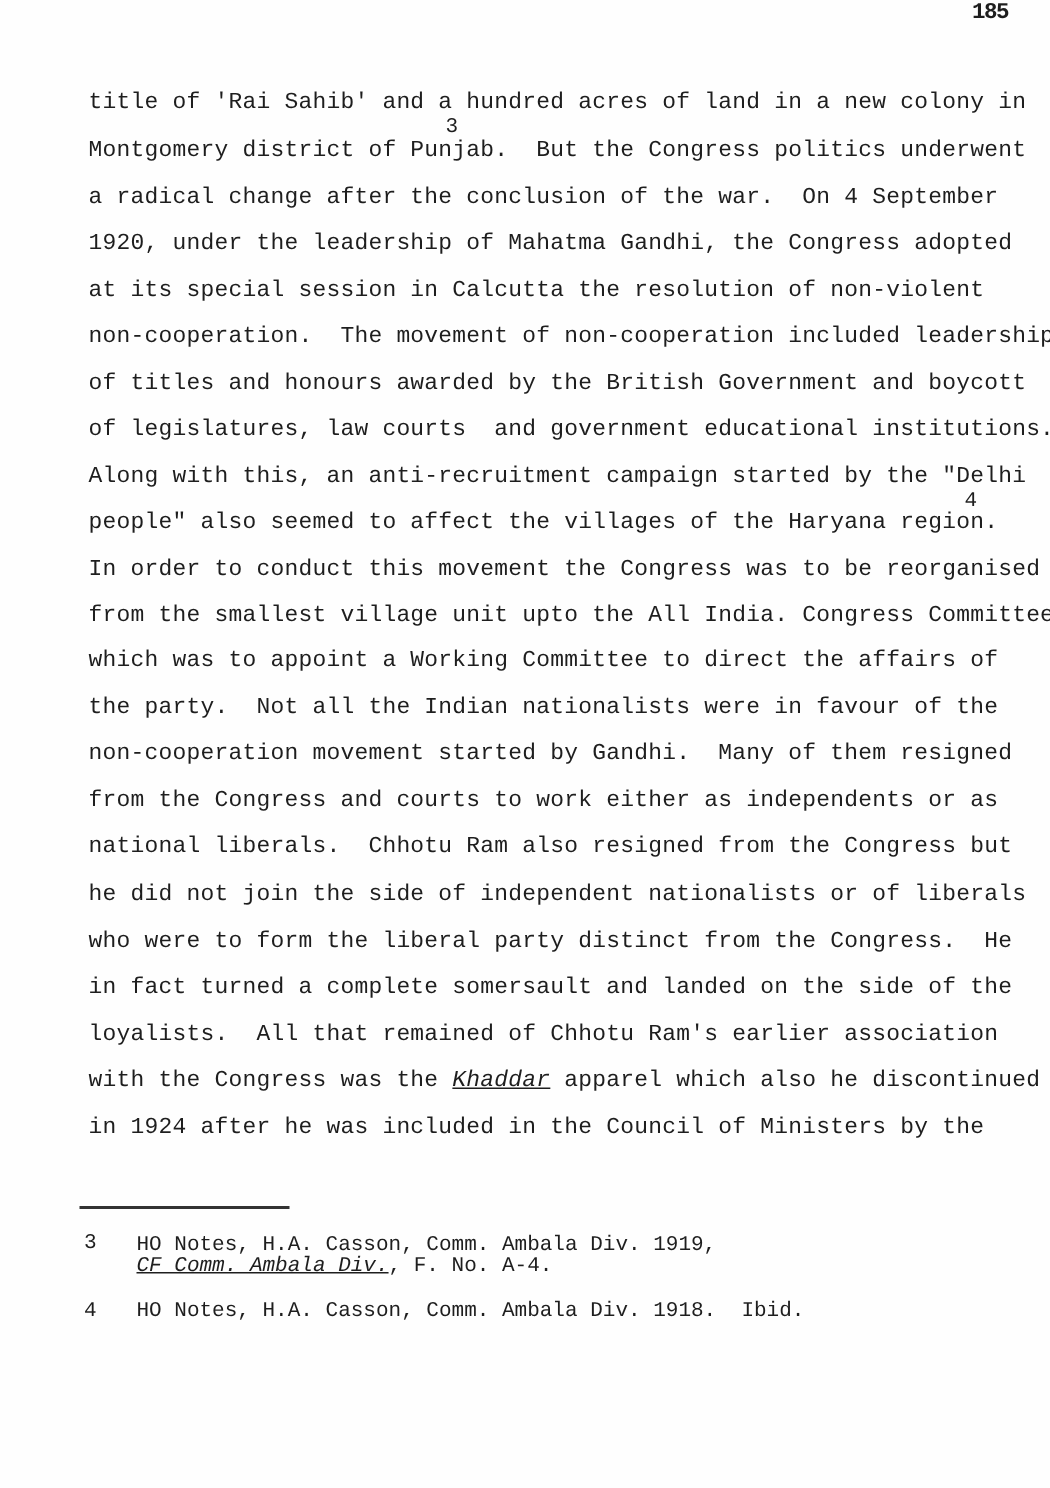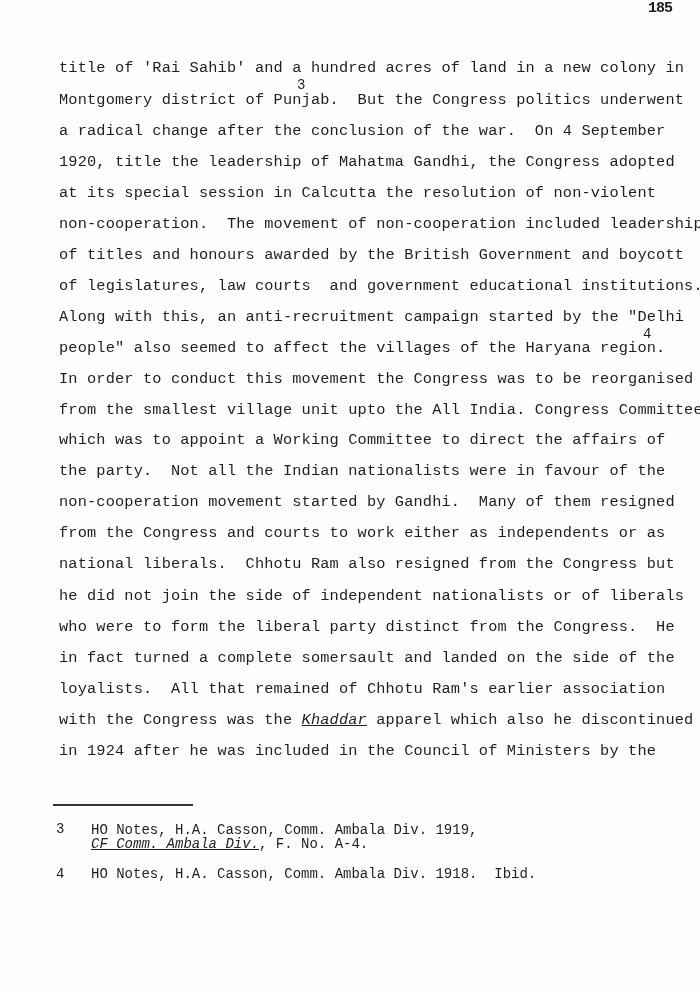--- a/index.html
+++ b/index.html
@@ -16,21 +16,21 @@
 <body>
 
 <div>
   <div class="page-number">185</div>
 
   <div>
     <div class="body-line" style="top:59px">title of 'Rai Sahib' and a hundred acres of land in a new colony in</div>
     <div class="sup" style="left:297px;top:78px">3</div>
     <div class="body-line" style="top:91px">Montgomery district of Punjab.  But the Congress politics underwent</div>
     <div class="body-line" style="top:122px">a radical change after the conclusion of the war.  On 4 September</div>
-    <div class="body-line" style="top:153px">1920, title the leadership of Mahatma Gandhi, the Congress adopted</div>
+    <div class="body-line" style="top:153px">1920, under the leadership of Mahatma Gandhi, the Congress adopted</div>
     <div class="body-line" style="top:184px">at its special session in Calcutta the resolution of non-violent</div>
     <div class="body-line" style="top:215px">non-cooperation.  The movement of non-cooperation included leadership</div>
     <div class="body-line" style="top:246px">of titles and honours awarded by the British Government and boycott</div>
     <div class="body-line" style="top:277px">of legislatures, law courts  and government educational institutions.</div>
     <div class="body-line" style="top:308px">Along with this, an anti-recruitment campaign started by the "Delhi</div>
     <div class="sup" style="left:643px;top:327px">4</div>
     <div class="body-line" style="top:339px">people" also seemed to affect the villages of the Haryana region.</div>
     <div class="body-line" style="top:370px">In order to conduct this movement the Congress was to be reorganised</div>
     <div class="body-line" style="top:401px">from the smallest village unit upto the All India. Congress Committee</div>
     <div class="body-line" style="top:431px">which was to appoint a Working Committee to direct the affairs of</div>

